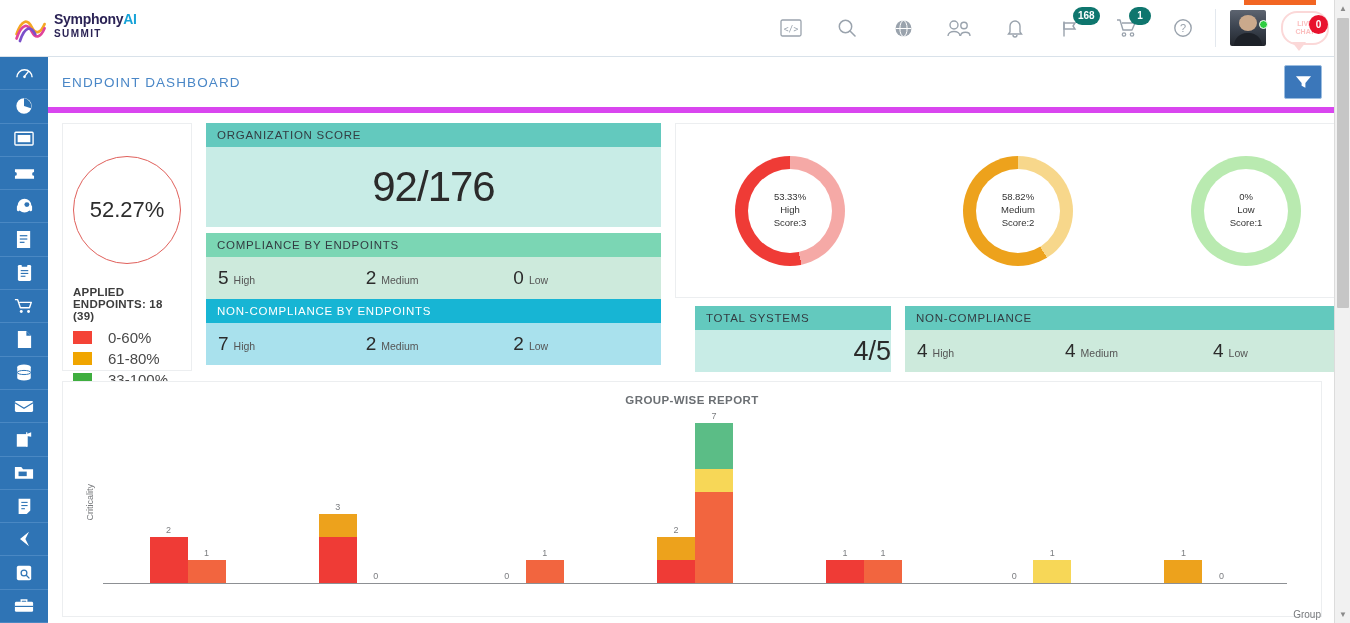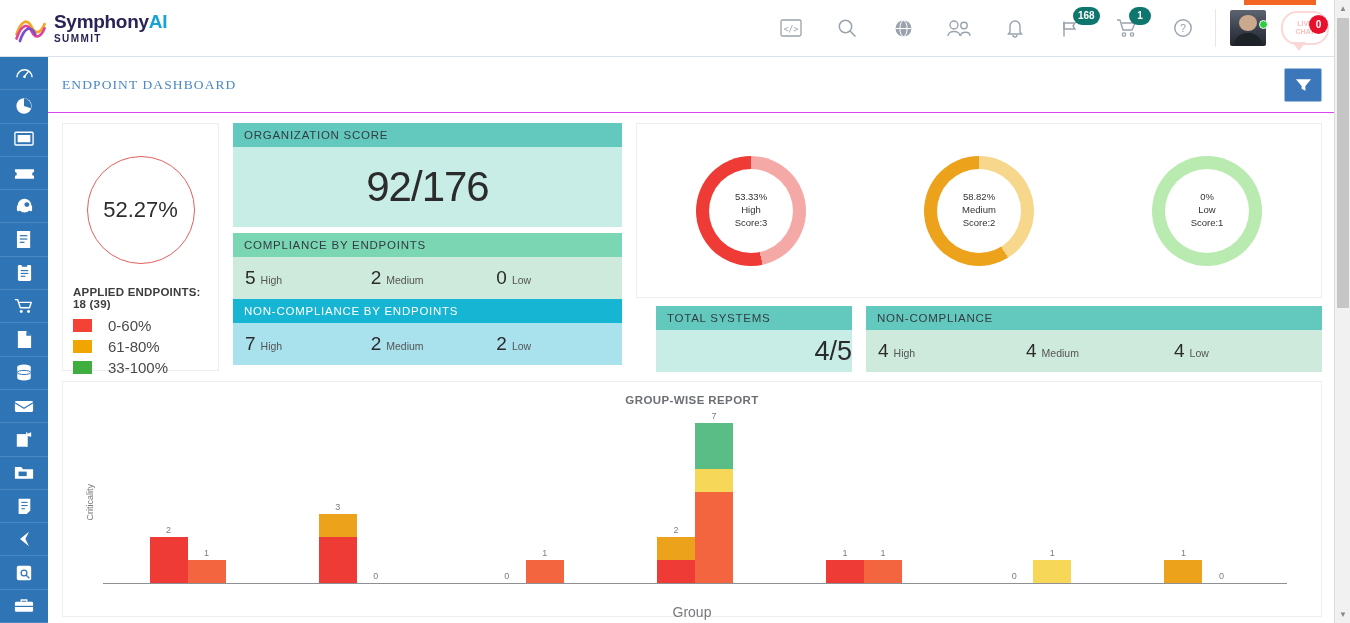--- a/index.html
+++ b/index.html
@@ -13,21 +13,21 @@
 
   
   .topbar {
     position: absolute; top: 0; left: 0; width: 1334px; height: 57px;
     background: #ffffff; border-bottom: 1px solid #d9e2ea;
     display: flex; align-items: center;
   }
   .brand { display: flex; align-items: flex-start; padding-left: 14px; }
   .brand-mark { width: 34px; height: 30px; margin-top: 3px; }
   .brand-text { margin-left: 6px; line-height: 1; }
-  .brand-name { font-size: 19px; font-weight: bold; color: #2b2355; letter-spacing: -0.3px; }
+  .brand-name { font-size: 14px; font-weight: bold; color: #2b2355; letter-spacing: -0.3px; }
   .brand-name .ai { color: #17a3d8; }
   .brand-sub { font-size: 10px; font-weight: bold; color: #2b2355; letter-spacing: 1.4px; margin-top: 3px; }
 
   .topicons { margin-left: auto; display: flex; align-items: center; height: 57px; }
   .ticon {
     position: relative; width: 56px; height: 57px;
     display: flex; align-items: center; justify-content: center;
     color: #9aa3ad;
   }
   .ticon svg { display: block; }
@@ -90,21 +90,21 @@
   }
   .sb-item svg { display: block; }
 
   
   .content {
     position: absolute; top: 57px; left: 48px; right: 16px; bottom: 0;
     background: #ffffff; overflow: hidden;
   }
   .page-head {
     height: 56px; display: flex; align-items: center;
-    padding: 0 12px 0 14px; border-bottom: 1px solid #d946ef; font-family: Liberation Serif, serif;
+    padding: 0 12px 0 14px; border-bottom: 6px solid #d946ef;
   }
   .page-title { font-size: 13.5px; color: #4a87c7; letter-spacing: 1.1px; }
   .filter-btn {
     margin-left: auto; width: 38px; height: 34px; background: #3b77ba;
     border-radius: 2px; display: flex; align-items: center; justify-content: center;
     border: 1px solid #9bbde0;
   }
 
   .row1 { display: flex; padding: 10px 12px 0 14px; gap: 14px; align-items: flex-start; }
 
@@ -120,21 +120,21 @@
   .ring-val { font-size: 22px; color: #2d2d2d; font-weight: 300; }
   .applied-label {
     margin-top: 22px; font-size: 11.5px; color: #3d3d3d; font-weight: bold; letter-spacing: 0.2px;
   }
   .legend { margin-top: 7px; }
   .legend-row { display: flex; align-items: center; margin-bottom: 4px; }
   .swatch { width: 19px; height: 13px; margin-right: 16px; }
   .legend-text { font-size: 15px; color: #4a4a4a; }
 
   
-  .score-col { width: 389px; }
+  .score-col { width: 455px; }
   .panel-head {
     height: 24px; display: flex; align-items: center; padding-left: 11px;
     font-size: 11.5px; letter-spacing: 0.75px; color: #333c42;
   }
   .org-head { background: #63c9be; }
   .org-body { height: 80px; display: flex; align-items: center; justify-content: center; background:#c8ece6;}
   .org-value { font-size: 42px; font-weight: 300; color: #2b2b2b; letter-spacing: -1px; }
   .comp-head { background: #7bd6b4; }
   .noncomp-head { background: #17b5d4; color: #fff; }
   .kpi-body { height: 42px; display: flex; align-items: center; padding-left: 12px; }
@@ -171,22 +171,22 @@
     text-align: center; font-size: 11.5px; font-weight: bold; color: #6b6f73;
     letter-spacing: 0.4px; padding-top: 12px;
   }
   .chart-area { position: absolute; left: 0; right: 0; top: 30px; bottom: 0; }
   .y-label {
     position: absolute; left: 22px; top: 72px;
     font-size: 9px; color: #77797c;
     writing-mode: vertical-rl; transform: rotate(180deg);
   }
   .x-label {
-    position: absolute; left: 0; right: 0; bottom: -4px; text-align: center;
-    font-size: 14px; color: #77797c;
+    position: absolute; left: 0; right: 0; bottom: -4px; text-align: right;
+    font-size: 10px; color: #77797c;
   }
   .plot {
     position: absolute; left: 40px; right: 34px; top: 6px; height: 166px;
     display: flex; align-items: flex-end; border-bottom: 1px solid #8d9094;
   }
   .group { flex: 1; display: flex; align-items: flex-end; justify-content: center; height: 100%; }
   .bar-pair { display: flex; align-items: flex-end; gap: 0px; height: 100%; }
   .bar { width: 38px; display: flex; flex-direction: column; justify-content: flex-end;
          position: relative; height: 100%; }
   .bar-stack { display: flex; flex-direction: column-reverse; }

